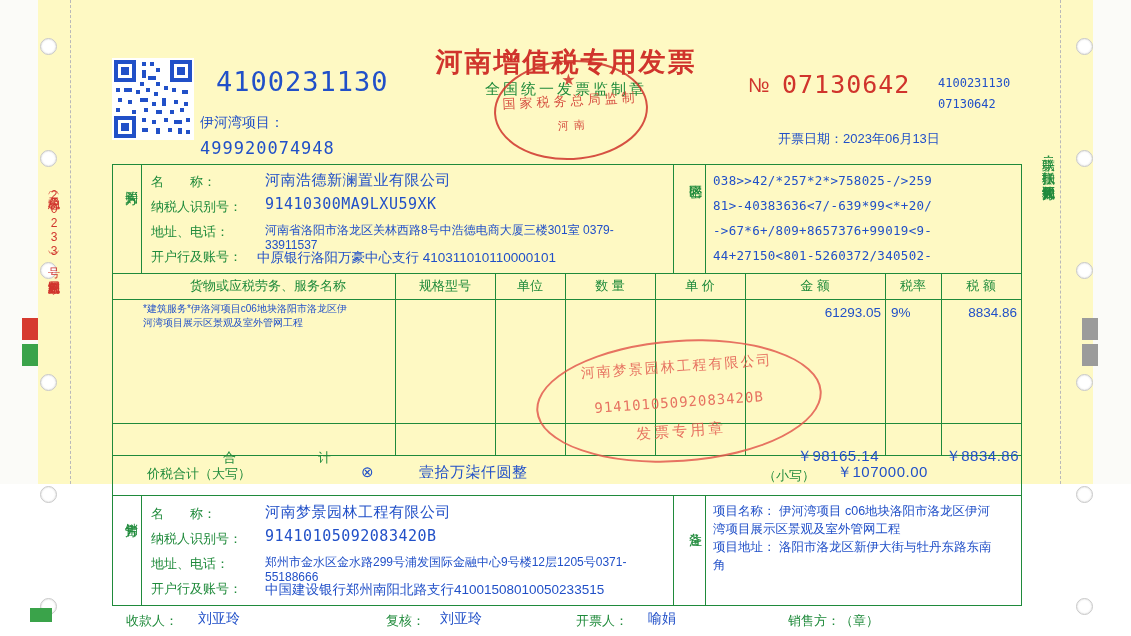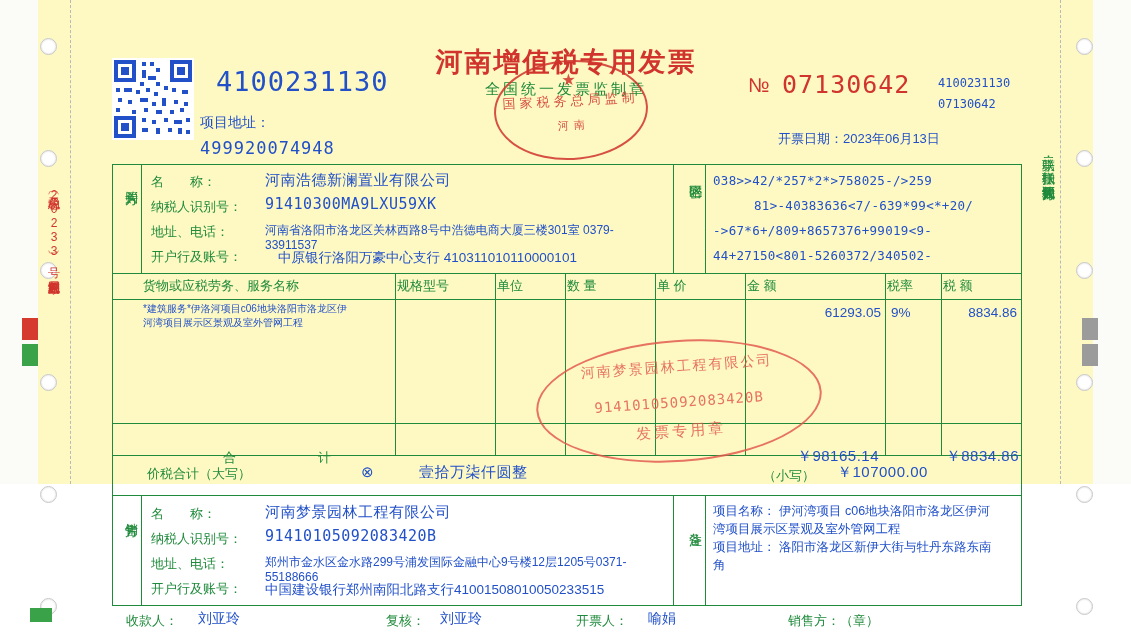--- a/index.html
+++ b/index.html
@@ -113,21 +113,21 @@
   .cell-label{
     position:absolute;font-size:13px;color:#1f8a3b;
   }
   .side-label{
     position:absolute;width:26px;text-align:center;font-size:13px;color:#1f8a3b;line-height:20px;
   }
   .val{position:absolute;font-size:13.5px;color:#2150c8;}
   .val-b{position:absolute;font-size:15px;color:#2150c8;letter-spacing:.5px;}
   .mono{font-family:"DejaVu Sans Mono", monospace;}
   .cipher{position:absolute;font-size:12.5px;color:#2150c8;font-family:"DejaVu Sans Mono", monospace;line-height:19px;letter-spacing:.3px;}
-  .colhead{position:absolute;font-size:13px;color:#1f8a3b;}
+  .colhead{position:absolute;font-size:13px;color:#1f8a3b;text-align:center;}
   .goods{position:absolute;font-size:10px;color:#2150c8;line-height:12px;}
   .footer-row{position:absolute;font-size:13px;color:#1f8a3b;}
   .footer-val{position:absolute;font-size:14px;color:#2150c8;}
   .vert-right{
     position:absolute;right:-2px;top:130px;width:22px;
     font-size:13px;color:#1f8a3b;line-height:19px;text-align:center;
   }
   .vert-left-text{
     position:absolute;left:-34px;top:170px;width:20px;font-size:12px;color:#d0342c;
     line-height:16px;text-align:center;
@@ -218,21 +218,21 @@
           <rect x="30" y="70" width="6" height="4"></rect>
             <rect x="44" y="70" width="4" height="6"></rect>
             <rect x="56" y="70" width="4" height="4"></rect>
           <rect x="66" y="70" width="4" height="6"></rect>
             <rect x="74" y="72" width="4" height="4"></rect>
         </g>
       </svg>
     </div>
 
     <div class="big-no mono">4100231130</div>
-    <div class="machine-label">项目地址：</div>
+    <div class="machine-label">伊河湾项目：</div>
     <div class="machine-no mono">499920074948</div>
 
     <div class="no-sym">№</div>
     <div class="no-val mono">07130642</div>
     <div class="tiny-right1 mono">4100231130</div>
     <div class="tiny-right2 mono">07130642</div>
     <div class="date-line">开票日期：2023年06月13日</div>
 
     <div class="seal-top">
       <div class="star">★</div>
@@ -266,25 +266,25 @@
 
       <div class="side-label writing-v" style="left:2px;top:16px;">购买方</div>
       <div class="cell-label" style="left:38px;top:8px;">名　　称：</div>
       <div class="cell-label" style="left:38px;top:33px;">纳税人识别号：</div>
       <div class="cell-label" style="left:38px;top:58px;">地址、电话：</div>
       <div class="cell-label" style="left:38px;top:83px;">开户行及账号：</div>
 
       <div class="val-b" style="left:152px;top:6px;">河南浩德新澜置业有限公司</div>
       <div class="val-b mono" style="left:152px;top:30px;">91410300MA9LXU59XK</div>
       <div class="val" style="left:152px;top:58px;width:400px;line-height:15px;font-size:12px;">河南省洛阳市洛龙区关林西路8号中浩德电商大厦三楼301室  0379-33911537</div>
-      <div class="val" style="left:165px;top:84px;">中原银行洛阳万豪中心支行 410311010110000101</div>
+      <div class="val" style="left:144px;top:84px;">中原银行洛阳万豪中心支行 410311010110000101</div>
 
       <div class="side-label writing-v" style="left:566px;top:10px;">密码区</div>
       <div class="cipher" style="left:600px;top:6px;">038&gt;&gt;42/*257*2*&gt;758025-/&gt;259</div>
-      <div class="cipher" style="left:600px;top:31px;margin-left:41px;">81&gt;-40383636&lt;7/-639*99&lt;*+20/</div>
+      <div class="cipher" style="left:600px;top:31px;">81&gt;-40383636&lt;7/-639*99&lt;*+20/</div>
       <div class="cipher" style="left:600px;top:56px;">-&gt;67*6+/809+8657376+99019&lt;9-</div>
       <div class="cipher" style="left:600px;top:81px;">44+27150&lt;801-5260372/340502-</div>
 
       <div class="colhead" style="left:30px;top:112px;width:250px;">货物或应税劳务、服务名称</div>
       <div class="colhead" style="left:284px;top:112px;width:96px;">规格型号</div>
       <div class="colhead" style="left:384px;top:112px;width:66px;">单位</div>
       <div class="colhead" style="left:454px;top:112px;width:86px;">数 量</div>
       <div class="colhead" style="left:544px;top:112px;width:86px;">单 价</div>
       <div class="colhead" style="left:634px;top:112px;width:136px;">金    额</div>
       <div class="colhead" style="left:774px;top:112px;width:52px;">税率</div>

